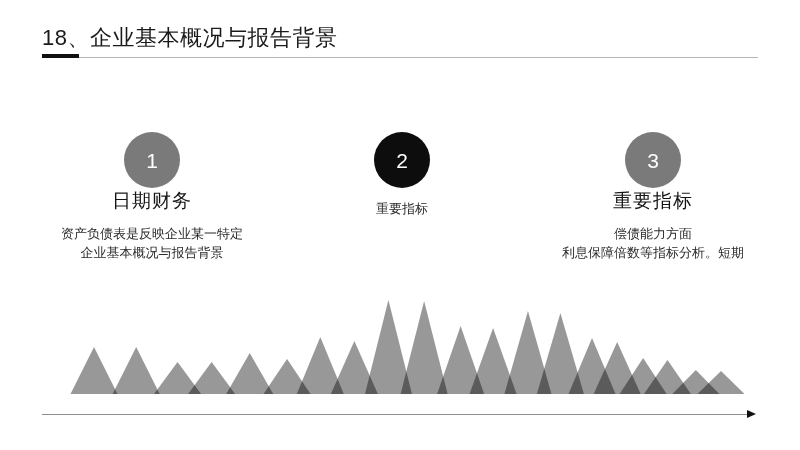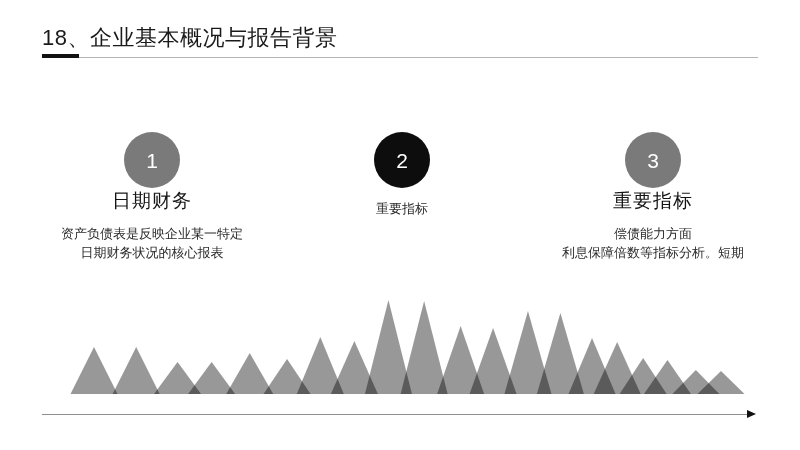--- a/index.html
+++ b/index.html
@@ -158,21 +158,21 @@
 
   <div class="columns">
 
     <div class="col col-0">
       <div class="badge gray">
         <span>1</span>
       </div>
       <div class="col-title">日期财务</div>
       <div class="col-desc">
         <span class="ln">资产负债表是反映企业某一特定</span>
-        <span class="ln">日期财务状况的核心报表</span>
+        <span class="ln">企业基本概况与报告背景</span>
       </div>
     </div>
 
     <div class="col col-1">
       <div class="badge black">
         <span>2</span>
       </div>
       <div class="col-desc">
         <span class="ln">重要指标</span>
       </div>

